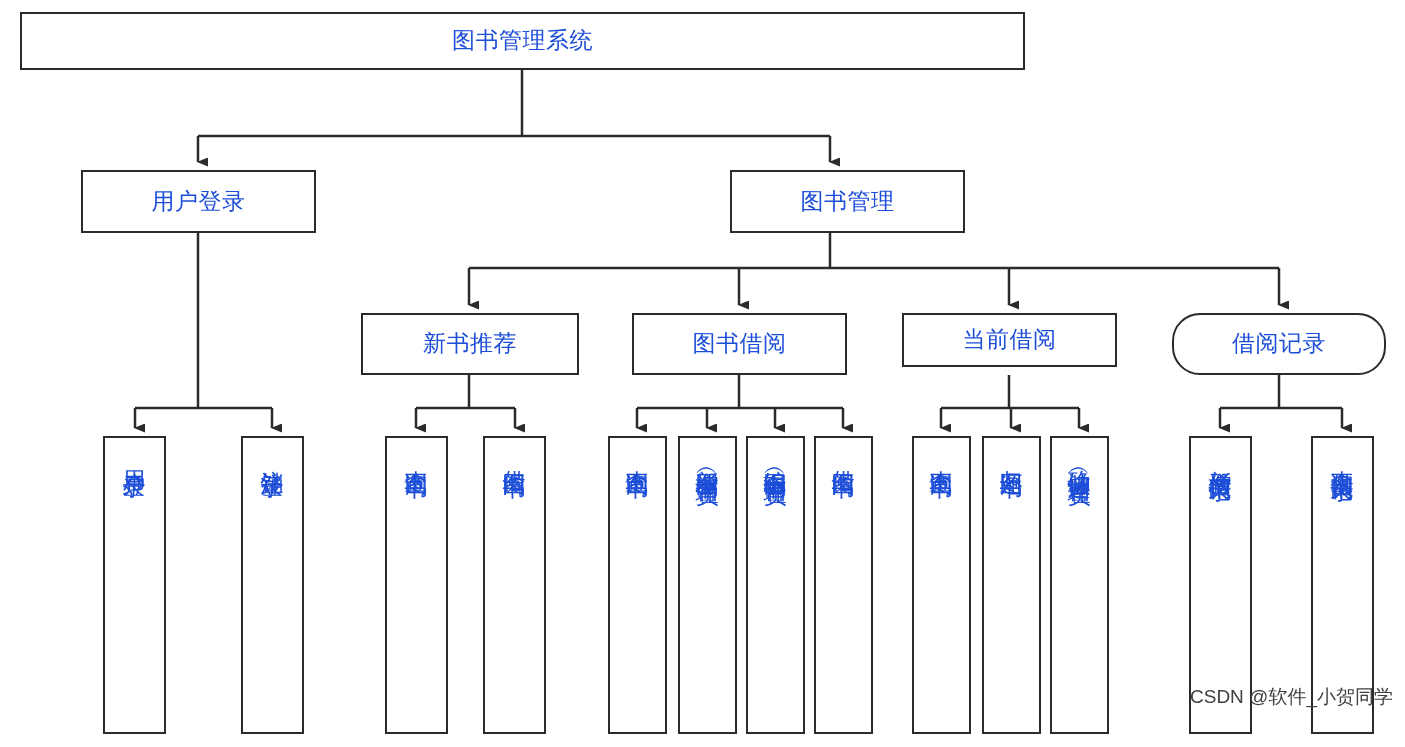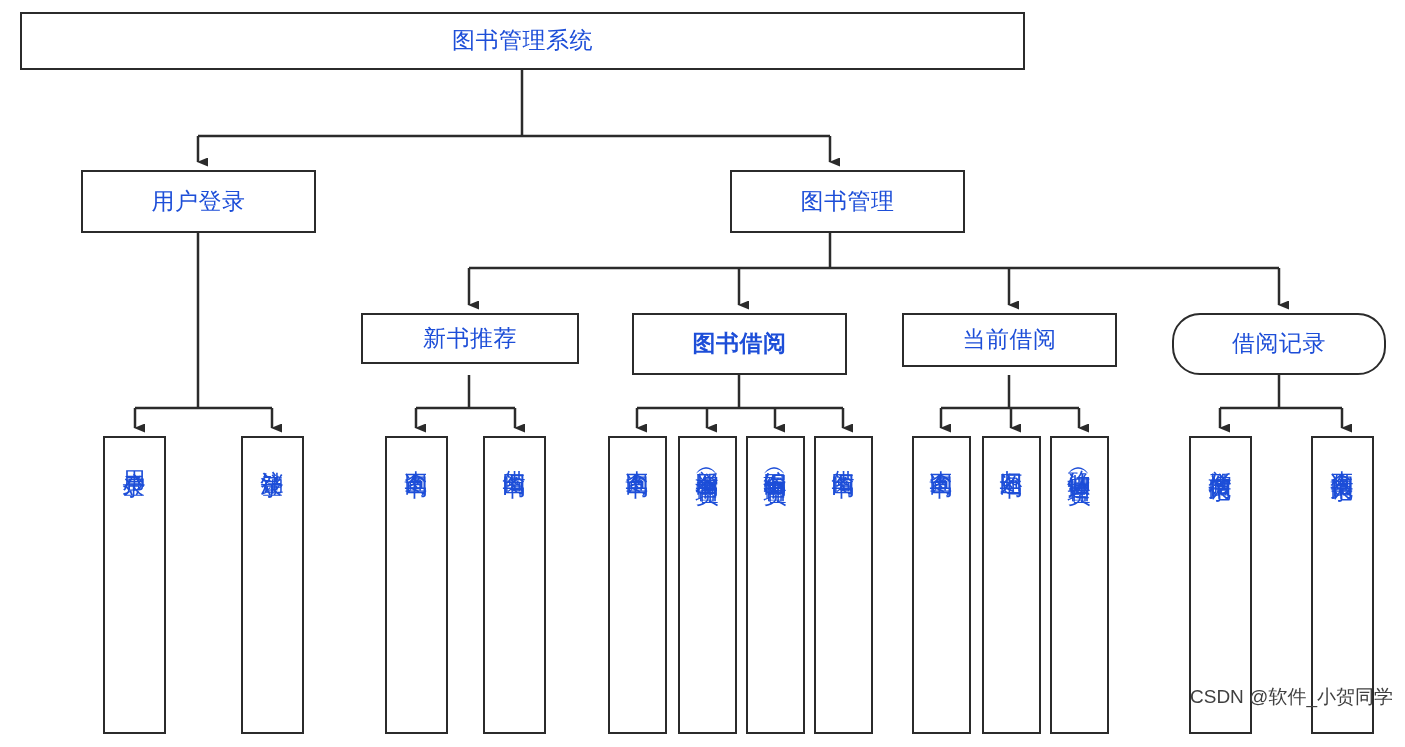--- a/index.html
+++ b/index.html
@@ -132,24 +132,24 @@
   <div id="node-container">
       <div class="node horizontal root" style="left: 20px; top: 12px; width: 1005px; height: 58px;">
         <div class="node-label">图书管理系统</div>
       </div>
       <div class="node horizontal" style="left: 81px; top: 170px; width: 235px; height: 63px;">
         <div class="node-label">用户登录</div>
       </div>
       <div class="node horizontal" style="left: 712px; top: 170px; width: 235px; height: 63px; margin-left: 18px;">
         <div class="node-label">图书管理</div>
       </div>
-      <div class="node horizontal" style="left: 361px; top: 313px; width: 218px; height: 51px;">
+      <div class="node horizontal" style="left: 361px; top: 313px; width: 218px; height: 62px;">
         <div class="node-label">新书推荐</div>
       </div>
-      <div class="node horizontal" style="left: 632px; top: 313px; width: 215px; height: 62px; font-weight: bold;">
+      <div class="node horizontal" style="left: 632px; top: 313px; width: 215px; height: 62px;">
         <div class="node-label">图书借阅</div>
       </div>
       <div class="node horizontal" style="left: 902px; top: 313px; width: 215px; height: 54px;">
         <div class="node-label">当前借阅</div>
       </div>
       <div class="node horizontal" style="left: 1172px; top: 313px; width: 214px; height: 62px; border-radius: 28px;">
         <div class="node-label">借阅记录</div>
       </div>
       <div class="node vertical" style="left: 103px; top: 436px; width: 63px; height: 298px;">
         <div class="node-label">用户登录</div>

